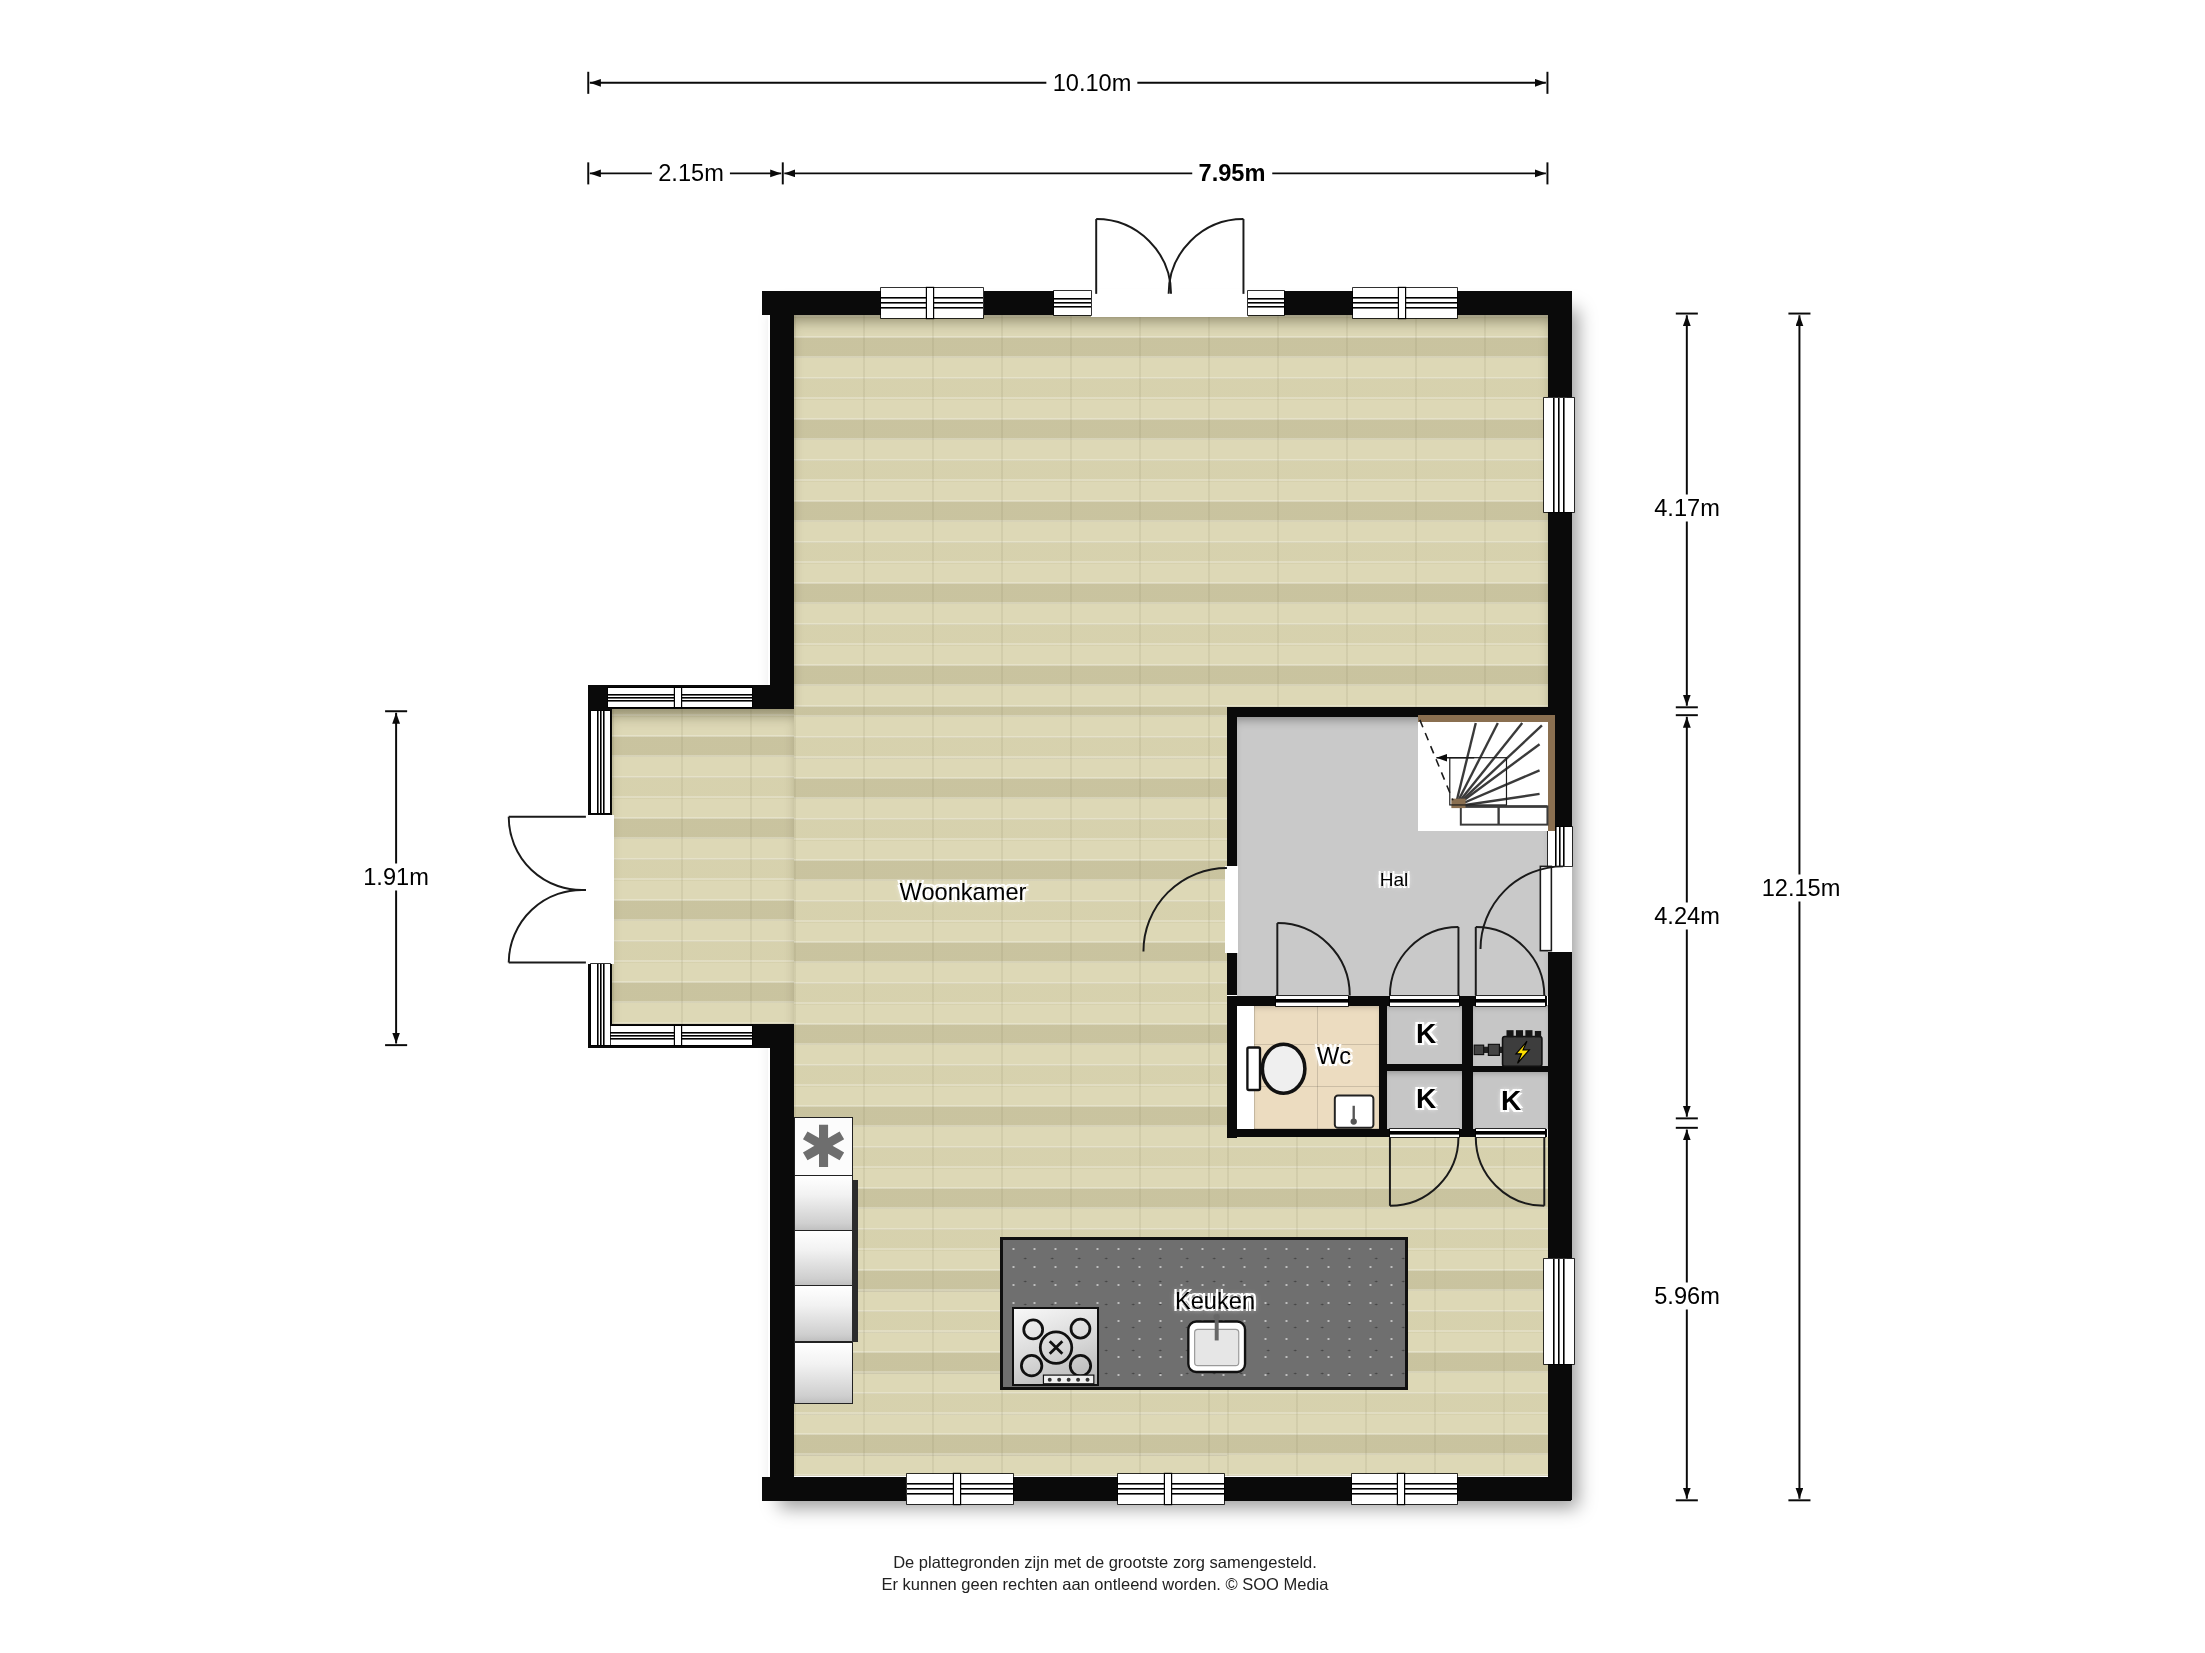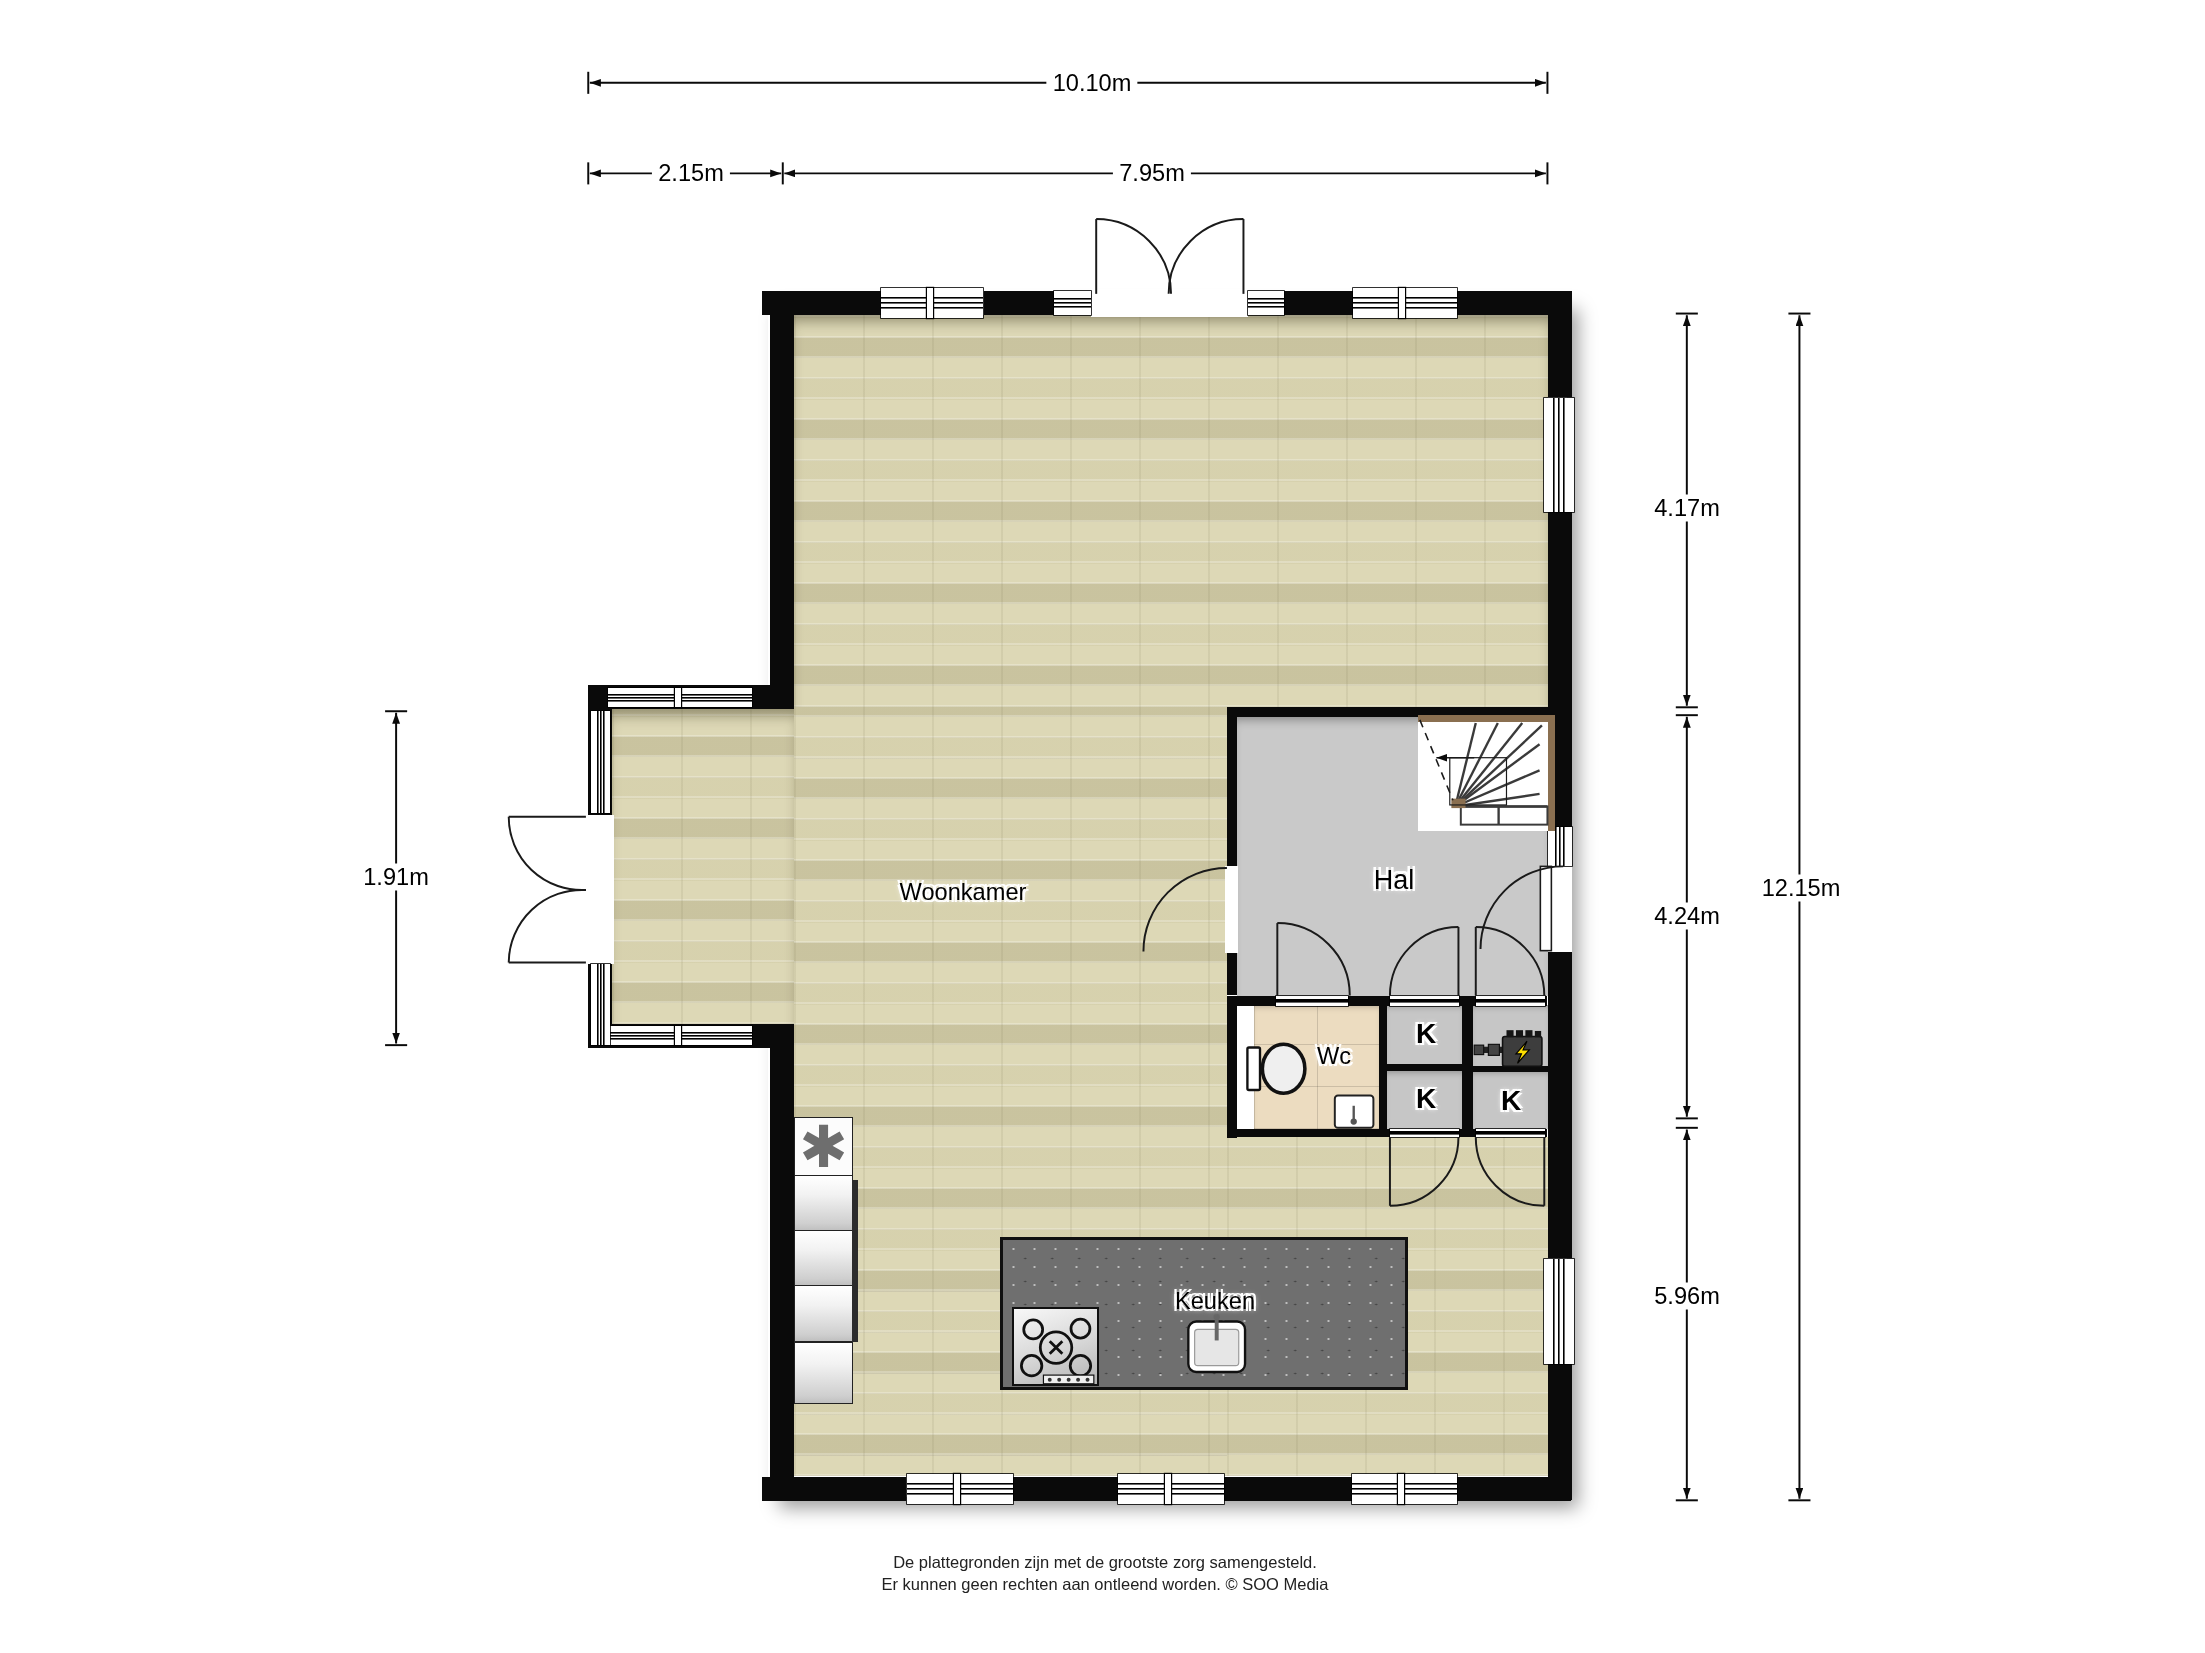--- a/index.html
+++ b/index.html
@@ -43,21 +43,21 @@
     background-size:21px 18px, 27px 23px;background-position:0 0, 8.7px 7px;}
   .cooktop{position:absolute;background:linear-gradient(160deg,#f8f8f8 0%,#d6d6d6 55%,#b3b3b3 100%);border:2.4px solid #101010;}
   .cab{position:absolute;background:linear-gradient(180deg,#ffffff 0%,#f2f2f2 35%,#cfcfcf 88%,#c0c0c0 100%);border:1.6px solid #222;}
   .freezer{position:absolute;background:#fcfcfc;border:1.6px solid #222;display:flex;align-items:center;justify-content:center;
            color:#6e6e6e;font-size:58px;line-height:1;}
   .stairs{position:absolute;background:#fff;border-top:7.9px solid #8a6f50;border-right:7.9px solid #8a6f50;}
   
   .room{position:absolute;transform:translate(-50%,-50%);color:#000;font-size:23.6px;white-space:nowrap;
         text-shadow:-2.4px -2.4px 0 #fff,2.4px -2.4px 0 #fff,-2.4px 2.4px 0 #fff,2.4px 2.4px 0 #fff,0 0 5.5px #fff,0 0 7.9px #fff;}
   .room.k{font-size:28px;font-weight:bold;}
-  .room.hal{font-size:27px;}
+  .room.hal{font-size:19px;}
   .dim{position:absolute;transform:translate(-50%,-50%);background:#fff;color:#000;font-size:23.6px;
        padding:0 6.3px;white-space:nowrap;}
   .footer{position:absolute;transform:translateX(-50%);color:#222;font-size:16.5px;white-space:nowrap;text-align:center;}
   svg.overlay{position:absolute;left:0;top:0;pointer-events:none;}
   .bshadow{position:absolute;box-shadow:11px 11px 17.3px rgba(0,0,0,.38);}
 </style>
 </head>
 <body>
 
 <div id="stage">
@@ -310,21 +310,21 @@
   <div class="room" style="left:963px;top:892px;">Woonkamer</div>
   <div class="room hal" style="left:1394px;top:880px;">Hal</div>
   <div class="room" style="left:1334px;top:1056px;">Wc</div>
   <div class="room" style="left:1215px;top:1301px;">Keuken</div>
   <div class="room k" style="left:1426px;top:1034px;">K</div>
   <div class="room k" style="left:1426px;top:1099px;">K</div>
   <div class="room k" style="left:1511px;top:1101px;">K</div>
 
   <div class="dim" style="left:1068px;top:83px;margin-left:24px;">10.10m</div>
   <div class="dim" style="left:691px;top:173px;">2.15m</div>
-  <div class="dim" style="left:1152px;top:173px;">7.95m</div>
+  <div class="dim" style="left:1232px;top:173px;font-weight:bold;">7.95m</div>
   <div class="dim" style="left:396px;top:877px;">1.91m</div>
   <div class="dim" style="left:1687px;top:508px;">4.17m</div>
   <div class="dim" style="left:1687px;top:916px;">4.24m</div>
   <div class="dim" style="left:1687px;top:1296px;">5.96m</div>
   <div class="dim" style="left:1801px;top:888px;">12.15m</div>
 
   <div class="footer" style="left:1105px;top:1553px;">De plattegronden zijn met de grootste zorg samengesteld.</div>
   <div class="footer" style="left:1105px;top:1575px;">Er kunnen geen rechten aan ontleend worden. © SOO Media</div>
 </div>
 

